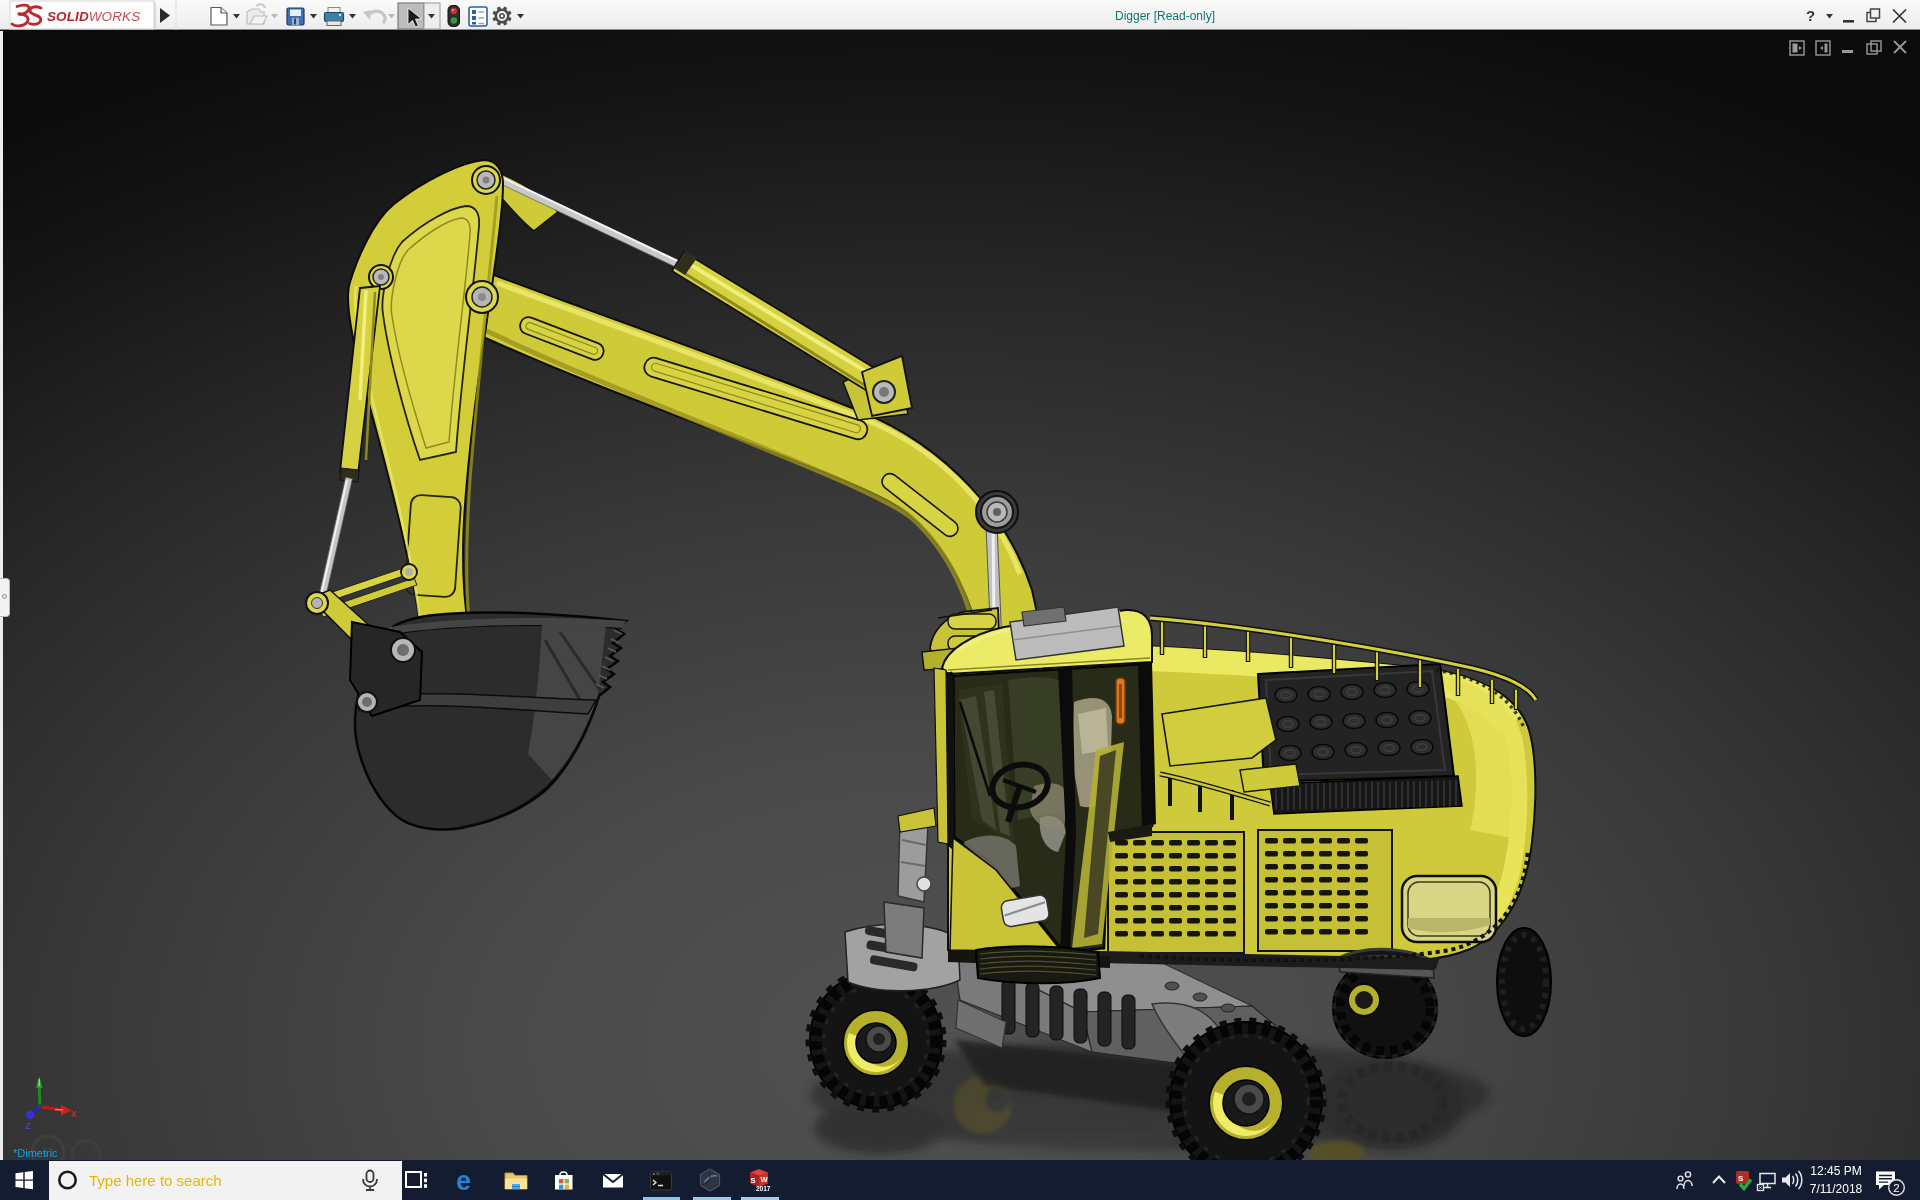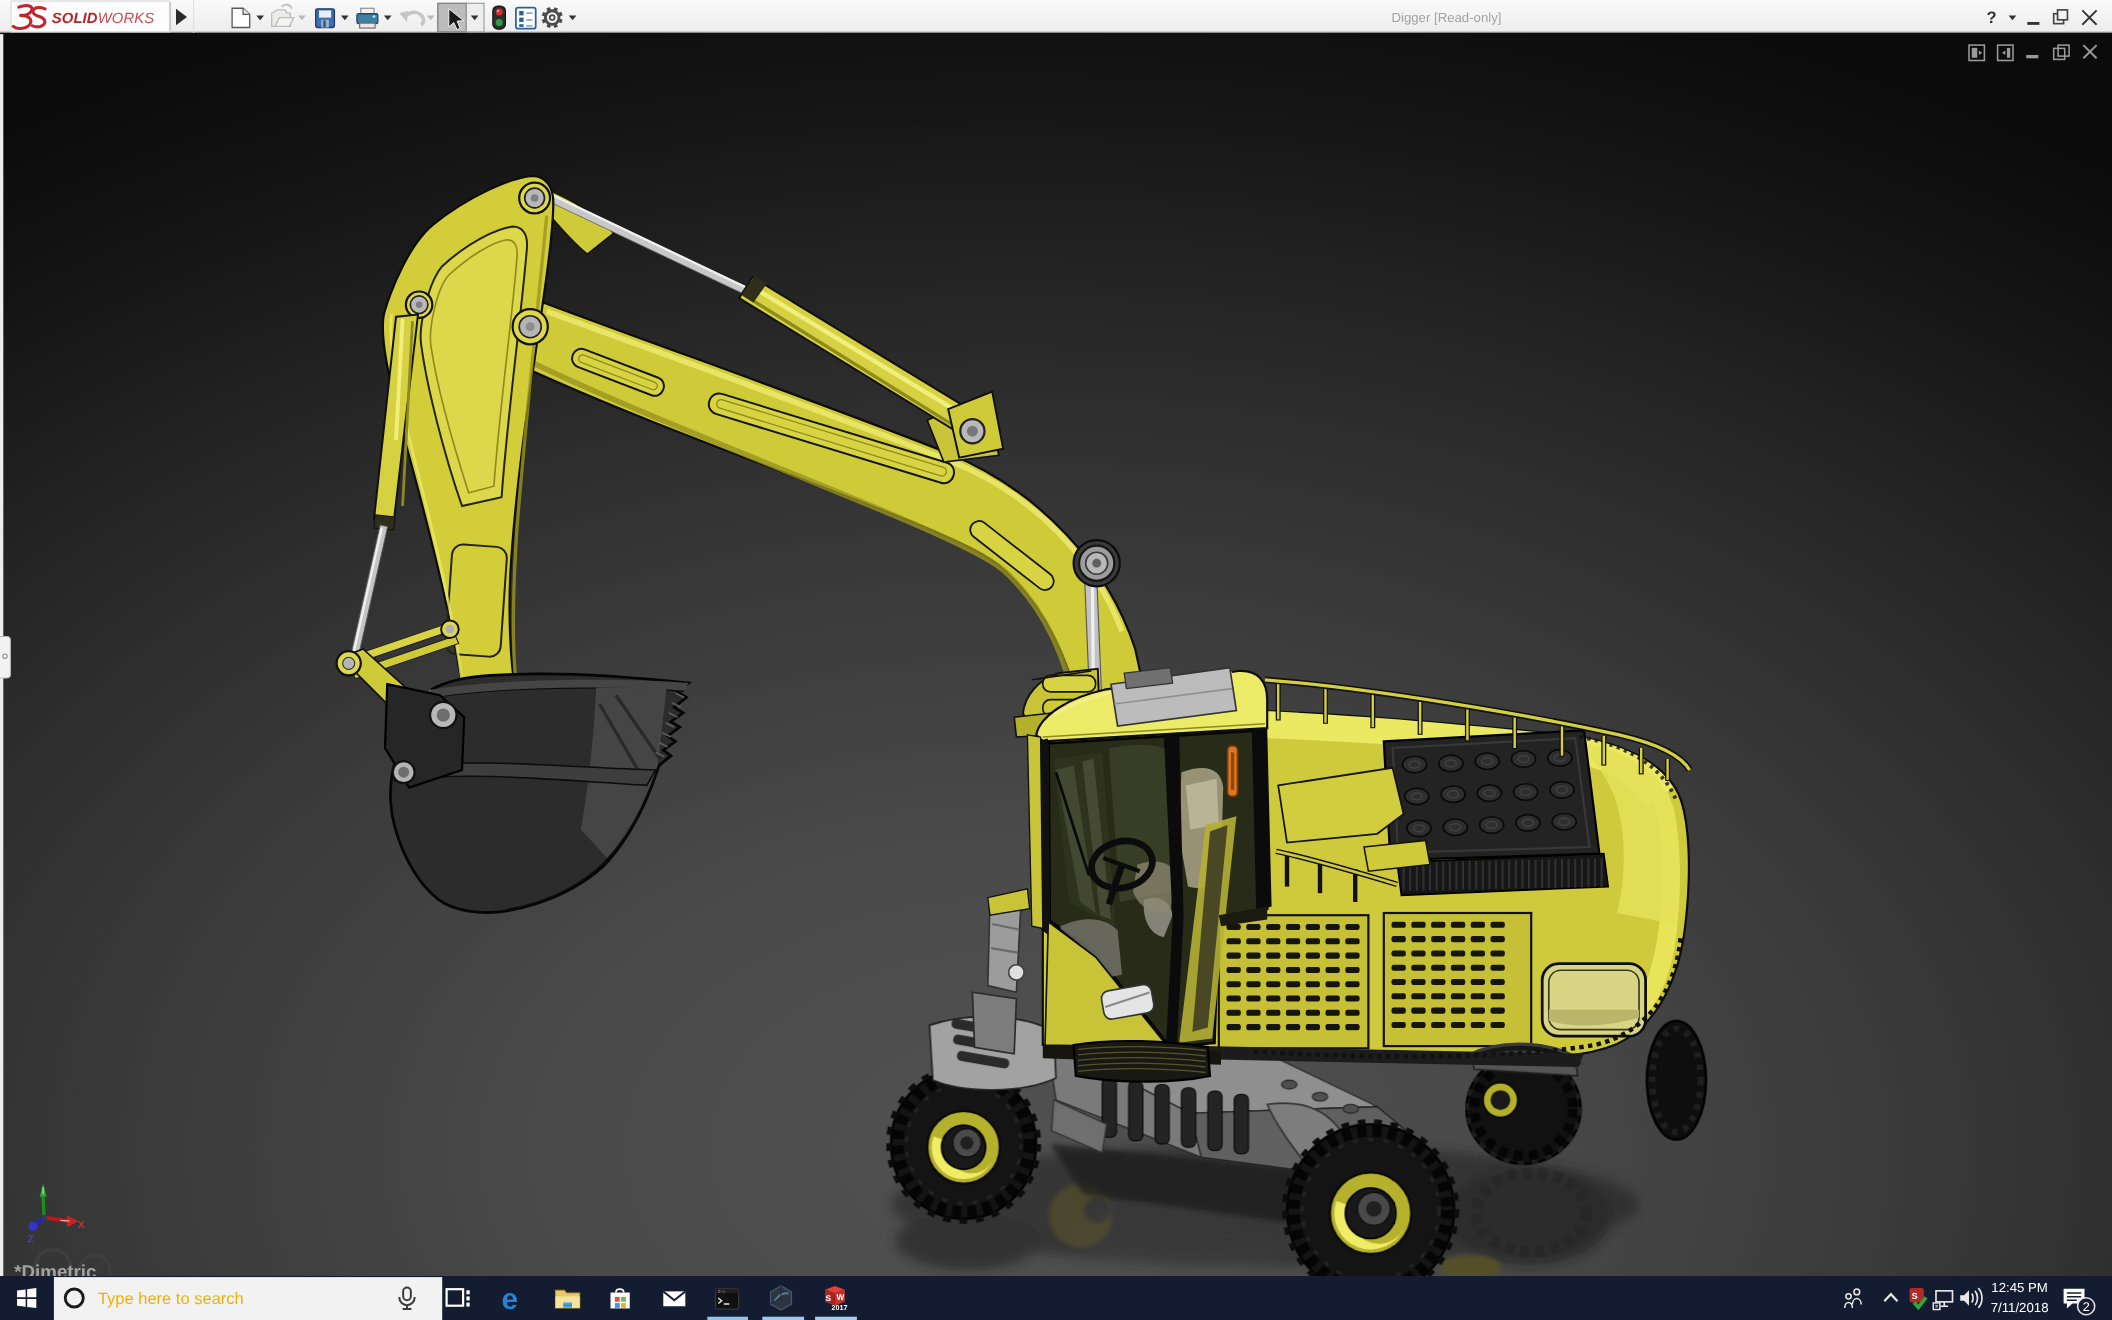--- a/index.html
+++ b/index.html
@@ -6,22 +6,22 @@
 #titlebar{position:absolute;left:0;top:0;width:1920px;height:30px;background:linear-gradient(#fafafa,#ededed);border-bottom:1px solid #8a8a8a;z-index:30}
 #viewport{position:absolute;left:0;top:0;width:1920px;height:1160px;background:
  radial-gradient(ellipse 1700px 1100px at 48% 90%, #515151 0%, #4a4a4a 25%, #383838 50%, #262626 70%, #141414 88%, #0b0b0b 100%);}
 #vpsvg{position:absolute;left:0;top:0}
 #leftstrip{position:absolute;left:0;top:31px;width:3px;height:1129px;background:#ededed;z-index:5}
 #lefttab{position:absolute;left:0;top:578px;width:10px;height:39px;background:#f2f2f2;border:1px solid #b5b5b5;border-left:none;border-radius:0 4px 4px 0;z-index:6}
 #lefttab i{position:absolute;left:2px;top:15px;width:5px;height:5px;border:1.4px solid #8a8a8a;border-radius:50%}
 #taskbar{position:absolute;left:0;top:1160px;width:1920px;height:40px;background:#131c30;z-index:40}
 #searchbox{position:absolute;left:49px;top:1161px;width:353px;height:39px;background:#f2f2f2;z-index:41}
 #searchtext{position:absolute;left:89px;top:1172px;font-size:15px;color:#eab308;z-index:42}
-#title{position:absolute;width:400px;left:1165px;top:9px;margin-left:-200px;text-align:right;font-size:12px;color:#a3a3a3;z-index:31}
-#dimetric{position:absolute;left:13px;top:1147px;font-size:17px;font-weight:700;color:#a3a3a3;z-index:7}
+#title{position:absolute;width:400px;left:1165px;top:9px;margin-left:-200px;text-align:center;font-size:12px;color:#0f766e;z-index:31}
+#dimetric{position:absolute;left:13px;top:1147px;font-size:11px;font-weight:400;color:#0ea5e9;z-index:7}
 </style></head>
 <body>
 <div id="viewport"></div>
 <svg id="vpsvg" width="1920" height="1160" viewBox="0 0 1920 1160">
 <defs>
 <filter id="blur4" x="-30%" y="-30%" width="160%" height="160%">
         <feGaussianBlur stdDeviation="5"></feGaussianBlur>
       </filter>
 <filter id="blur2" x="-30%" y="-30%" width="160%" height="160%">
         <feGaussianBlur stdDeviation="2"></feGaussianBlur>

